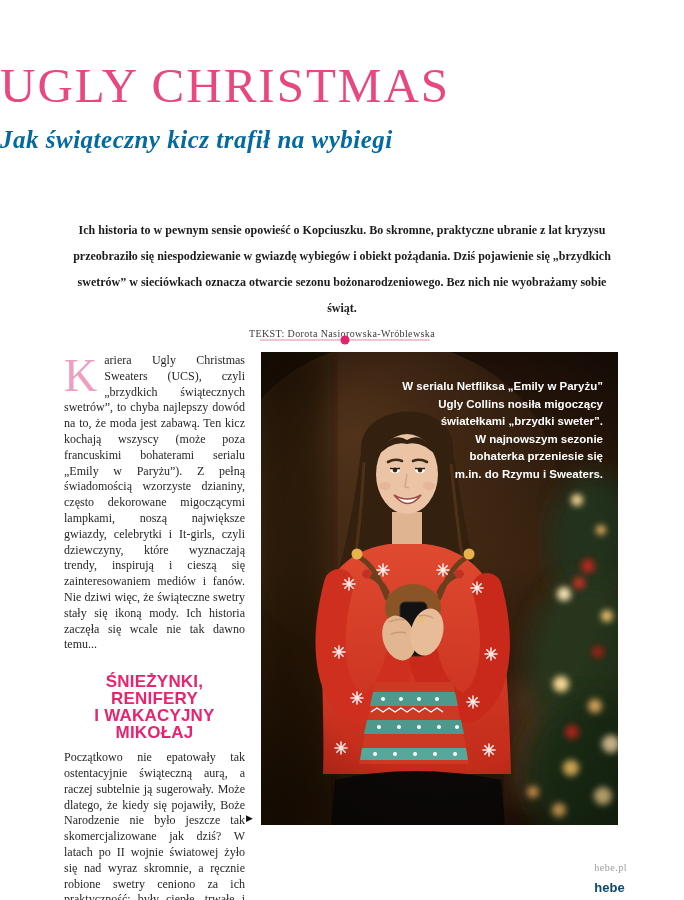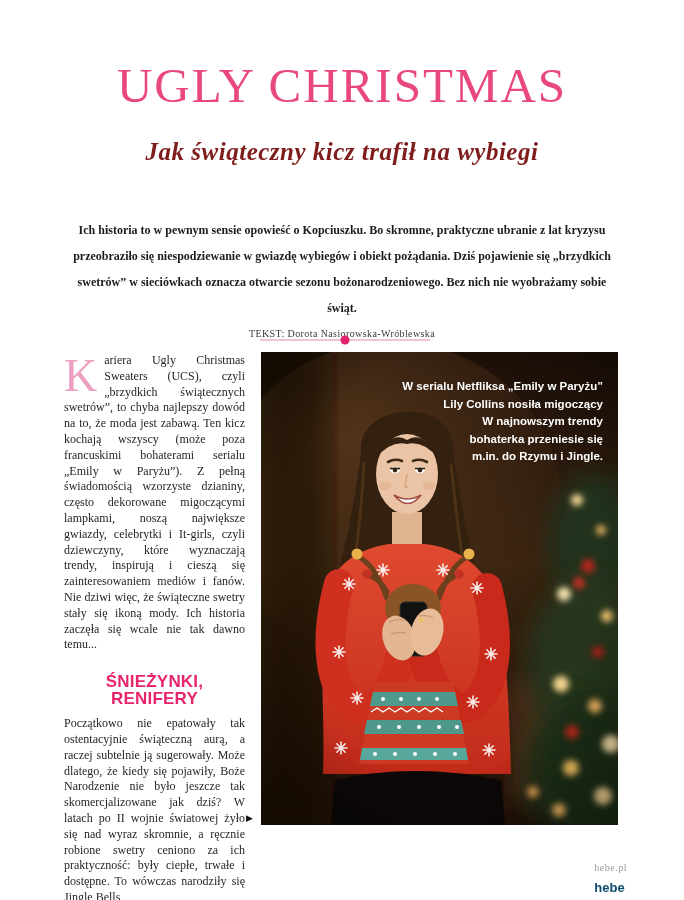--- a/index.html
+++ b/index.html
@@ -1,22 +1,22 @@
 <!DOCTYPE html>
 <html><head>
 <meta charset="utf-8">
 <style>
   * { margin:0; padding:0; box-sizing:border-box; }
   html,body { width:684px; height:900px; background:#ffffff; overflow:hidden; }
   body { font-family:"Liberation Serif", serif; position:relative; color:#222; }
 
-  .masthead { position:absolute; top:58px; left:0; width:684px; text-align:center; }
+  .masthead { position:absolute; top:58px; left:0; width:684px; }
   .title { font-family:"Liberation Serif", serif; font-weight:400; color:#e8477f;
            font-size:49px; line-height:56px; letter-spacing:2px; }
-  .subtitle { margin-top:24px; font-style:italic; font-weight:700; color:#7f1d1d;
+  .subtitle { margin-top:12px; font-style:italic; font-weight:700; color:#0369a1;
               font-size:25px; letter-spacing:0.5px; }
 
   .lead { position:absolute; top:217px; left:64px; width:556px; text-align:center; }
   .intro { font-weight:700; color:#1c1c1c; font-size:12px; line-height:26px; }
   .byline { margin-top:7px; font-size:10px; color:#3a3a3a; letter-spacing:0.4px; }
 
   .divider { position:absolute; top:339px; left:260px; width:170px; height:2px;
              background:#f0c3d6; }
   .divider .dot { position:absolute; left:50%; top:50%; transform:translate(-50%,-50%);
              width:9px; height:9px; border-radius:50%; background:#e3246c; }
@@ -61,20 +61,21 @@
 </div>
 
 <div class="divider">
   <div class="dot"></div>
 </div>
 
 <div class="left-col">
   <p class="body-text"><span class="dropcap">K</span><span>ariera Ugly Christmas Sweaters (UCS), czyli „brzydkich świątecznych swetrów”, to chyba najlepszy dowód na to, że moda jest zabawą. Ten kicz kochają wszyscy (może poza francuskimi bohaterami serialu „Emily w Paryżu”). Z pełną świadomością wzorzyste dzianiny, często dekorowane migoczącymi lampkami, noszą największe gwiazdy, celebrytki i It-girls, czyli dziewczyny, które wyznaczają trendy, inspirują i cieszą się zainteresowaniem mediów i fanów. Nie dziwi więc, że świąteczne swetry stały się ikoną mody. Ich historia zaczęła się wcale nie tak dawno temu...</span></p>
   <div class="section-heading">
     <div>ŚNIEŻYNKI, RENIFERY</div>
+    <div>I WAKACYJNY MIKOŁAJ</div>
   </div>
   <p class="body-text">Początkowo nie epatowały tak ostentacyjnie świąteczną aurą, a raczej subtelnie ją sugerowały. Może dlatego, że kiedy się pojawiły, Boże Narodzenie nie było jeszcze tak skomercjalizowane jak dziś? W latach po II wojnie światowej żyło się nad wyraz skromnie, a ręcznie robione swetry ceniono za ich praktyczność: były ciepłe, trwałe i dostępne. To wówczas narodziły się Jingle Bells</p>
   <span class="cont-arrow">▶</span>
 </div>
 
 <div class="photo">
   <svg width="357" height="473" viewBox="0 0 357 473">
     <defs>
       <linearGradient id="bgGrad" x1="0" y1="0" x2="0" y2="1">
         <stop offset="0" stop-color="#1c0f08"></stop>
@@ -216,24 +217,25 @@
       </g>
 
       <path d="M70 473 L 74 428 Q 152 410 240 428 L 244 473 Z" fill="#0b0807"></path>
     </g>
 
     <rect width="357" height="473" fill="url(#vin)"></rect>
   </svg>
 
   <div class="caption">
     <span>W serialu Netfliksa „Emily w Paryżu”</span>
-    <span>Lily Collins nosiła migoczący</span>
-    <span>W najnowszym trendy</span>
+    <span>Ugly Collins nosiła migoczący</span>
+    <span>światełkami „brzydki sweter”.</span>
+    <span>W najnowszym sezonie</span>
     <span>bohaterka przeniesie się</span>
-    <span>m.in. do Rzymu i Jingle.</span>
+    <span>m.in. do Rzymu i Sweaters.</span>
   </div>
 </div>
 
 <div class="footer">
   <span class="site">hebe.pl</span>
   <span class="brand">hebe</span>
   <span class="pageno">55</span>
 </div>
 
 </body></html>

